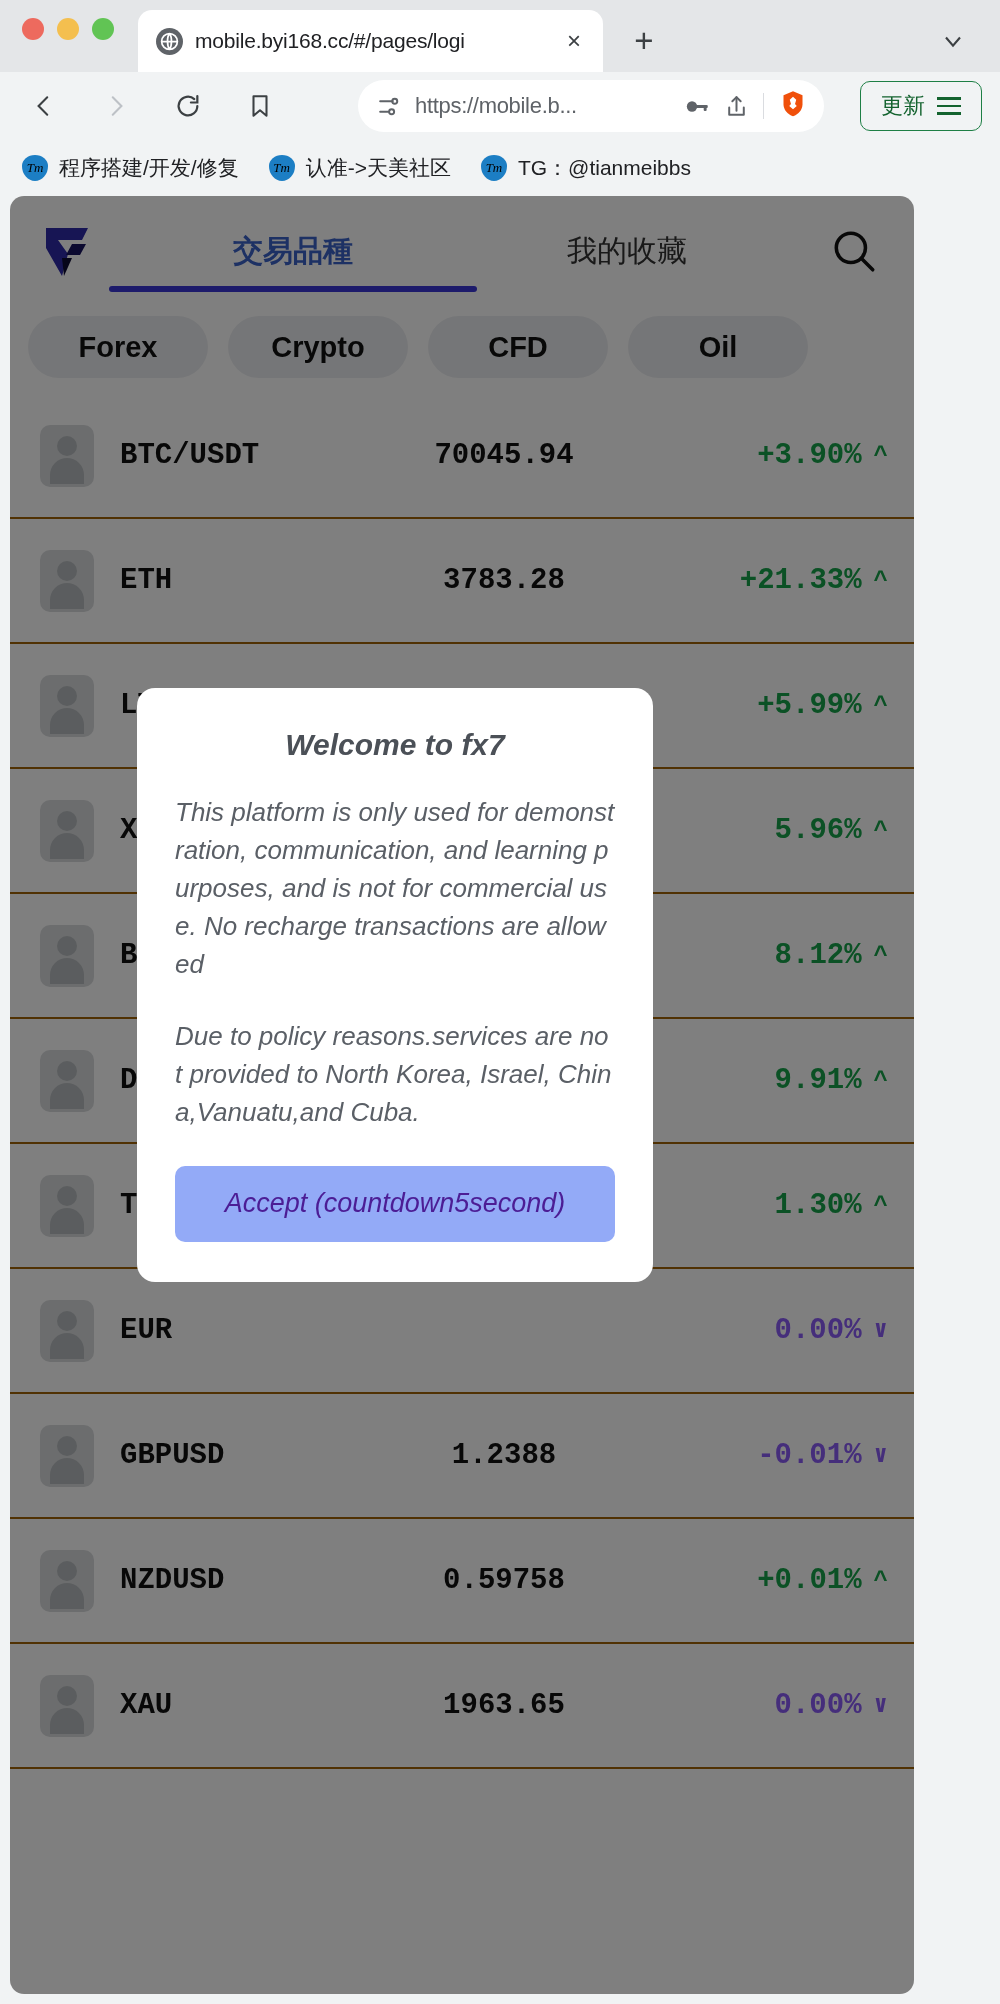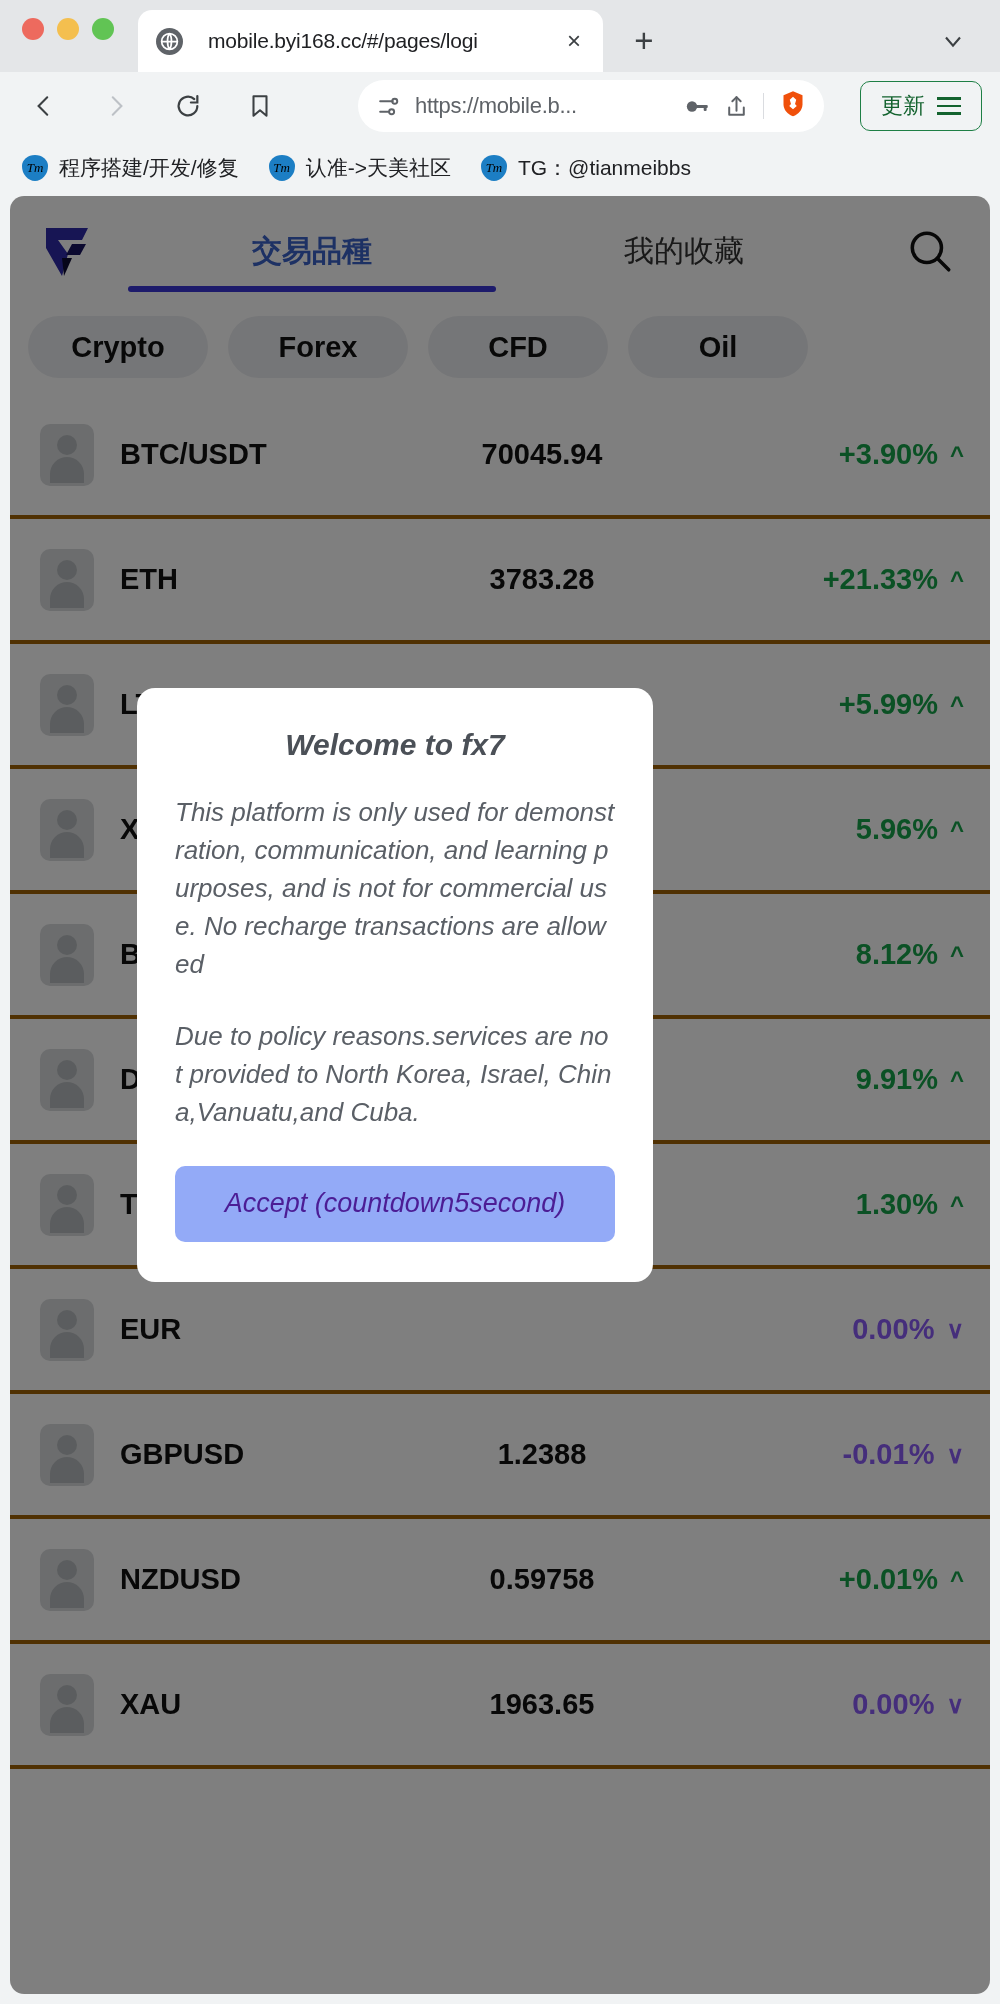--- a/index.html
+++ b/index.html
@@ -27,21 +27,21 @@
   .dot.yellow { background: #f4bf4f; }
   .dot.green { background: #61c454; }
 
   .tab {
     margin-left: 24px;
     width: 465px; height: 62px;
     background: #ffffff;
     border-radius: 14px 14px 0 0;
     display: flex; align-items: center;
     padding: 0 14px 0 18px;
-    gap: 25px;
+    gap: 12px;
   }
   .tab-favicon {
     width: 27px; height: 27px; border-radius: 50%;
     background: #5f6368; flex: 0 0 auto;
     display: flex; align-items: center; justify-content: center;
     color: #fff; font-size: 17px; line-height: 1;
   }
   .tab-title {
     flex: 1 1 auto;
     font-size: 21px; color: #202124;
@@ -136,21 +136,21 @@
   
   .viewport {
     position: relative;
     width: 1000px;
     height: 1808px;
     background: #f1f3f4;
     padding: 0 10px 10px 10px;
   }
   .app {
     position: relative;
-    width: 980px;
+    width: 904px;
     height: 1798px;
     background: #ffffff;
     border-radius: 14px;
     overflow: hidden;
   }
   .dim {
     position: absolute; inset: 0;
     background: rgba(0,0,0,0.5);
     z-index: 50;
   }
@@ -211,21 +211,22 @@
     font-size: 29px; font-weight: bold;
     color: #111111;
   }
 
   
   .list { position: relative; background: #ffffff; z-index: 10; }
   .row {
     height: 125px;
     display: flex; align-items: center;
     padding: 0 26px 0 30px;
-    border-bottom: 4px solid #a16207;
+    border-bottom: 2px solid #a16207;
+    font-family: Liberation Mono, monospace;
   }
   .avatar {
     width: 54px; height: 62px;
     border-radius: 10px;
     background: #d9dbdd;
     flex: 0 0 auto;
     position: relative;
     overflow: hidden;
   }
   .avatar::before {
@@ -435,24 +436,24 @@
       <div class="search-btn">
         <svg width="50" height="50" viewBox="0 0 24 24" fill="none" stroke="#111111" stroke-width="1.7" stroke-linecap="round">
           <circle cx="10.5" cy="10.5" r="7"></circle>
             <path d="M15.6 15.6 L21 21"></path>
         </svg>
       </div>
     </div>
 
     <div class="chips">
       <div class="chip">
-          <span>Crypto</span>
+          <span>Forex</span>
         </div>
       <div class="chip">
-          <span>Forex</span>
+          <span>Crypto</span>
         </div>
       <div class="chip">
           <span>CFD</span>
         </div>
       <div class="chip">
           <span>Oil</span>
         </div>
 
     </div>
 

